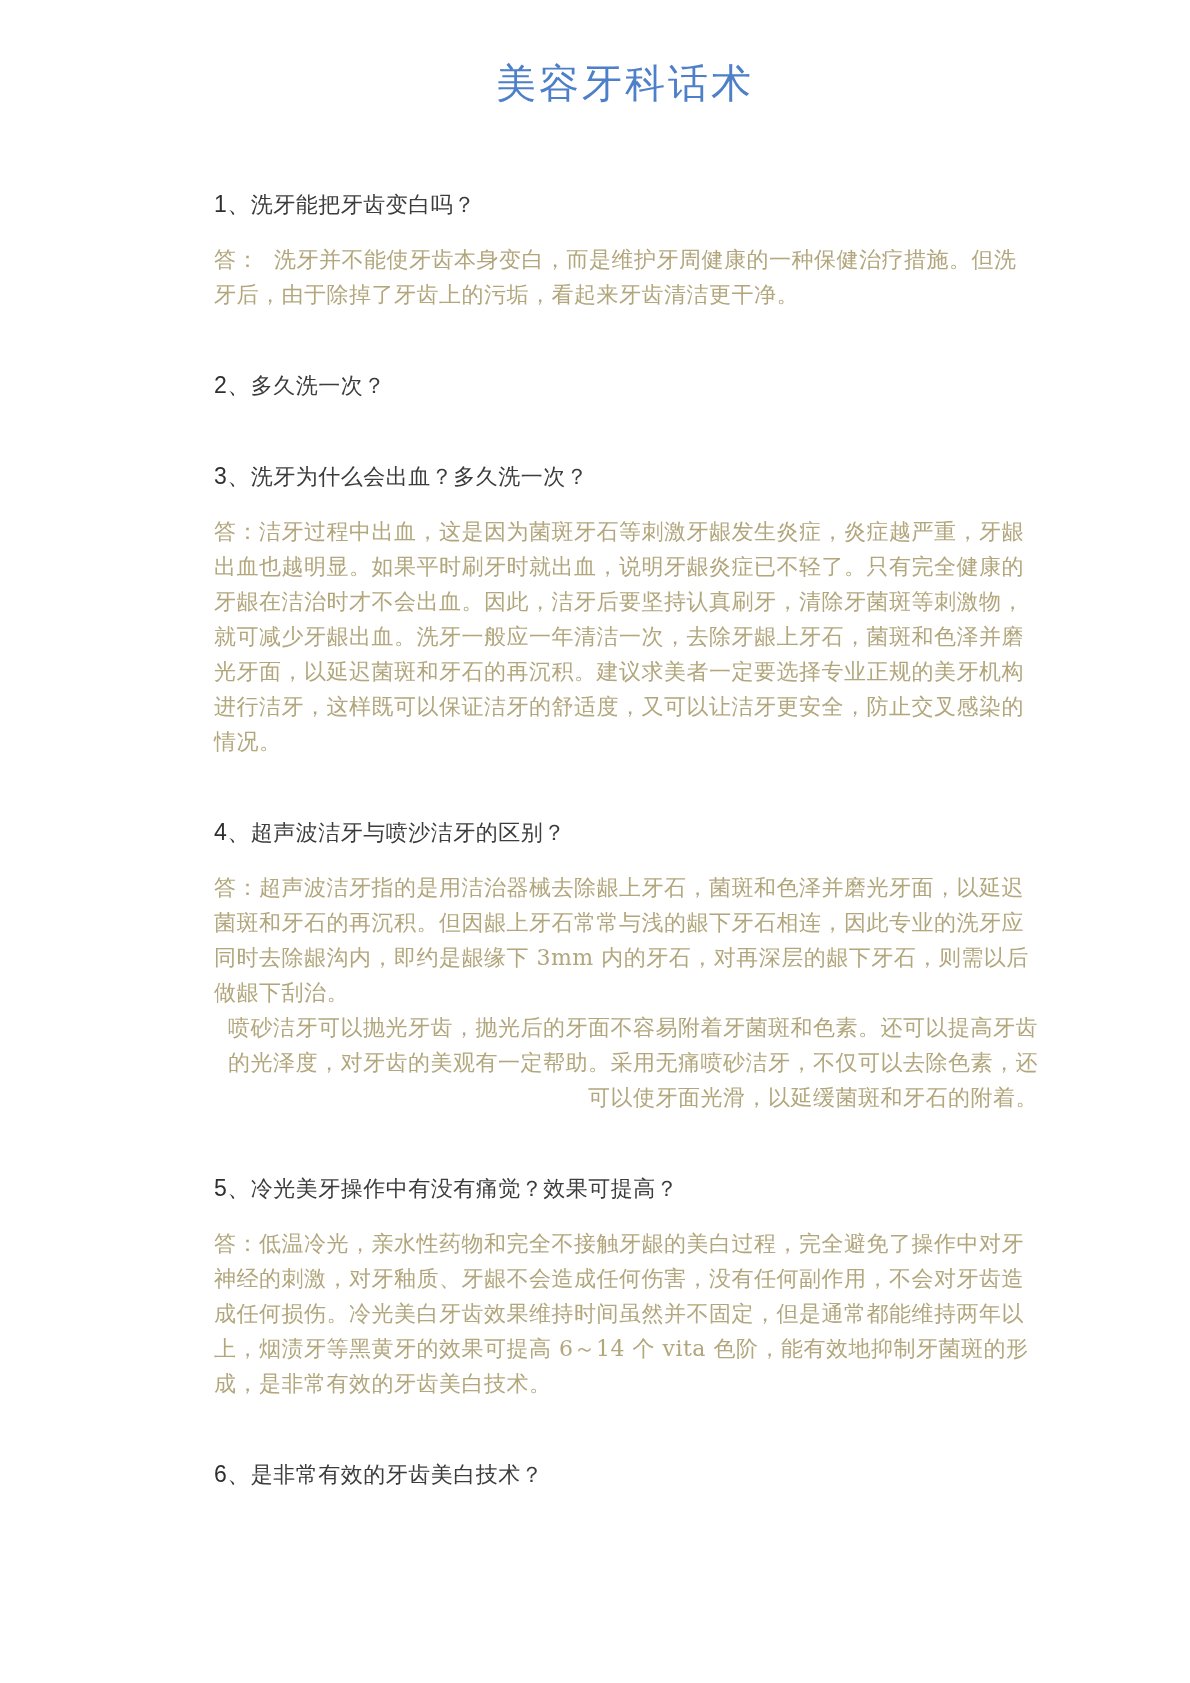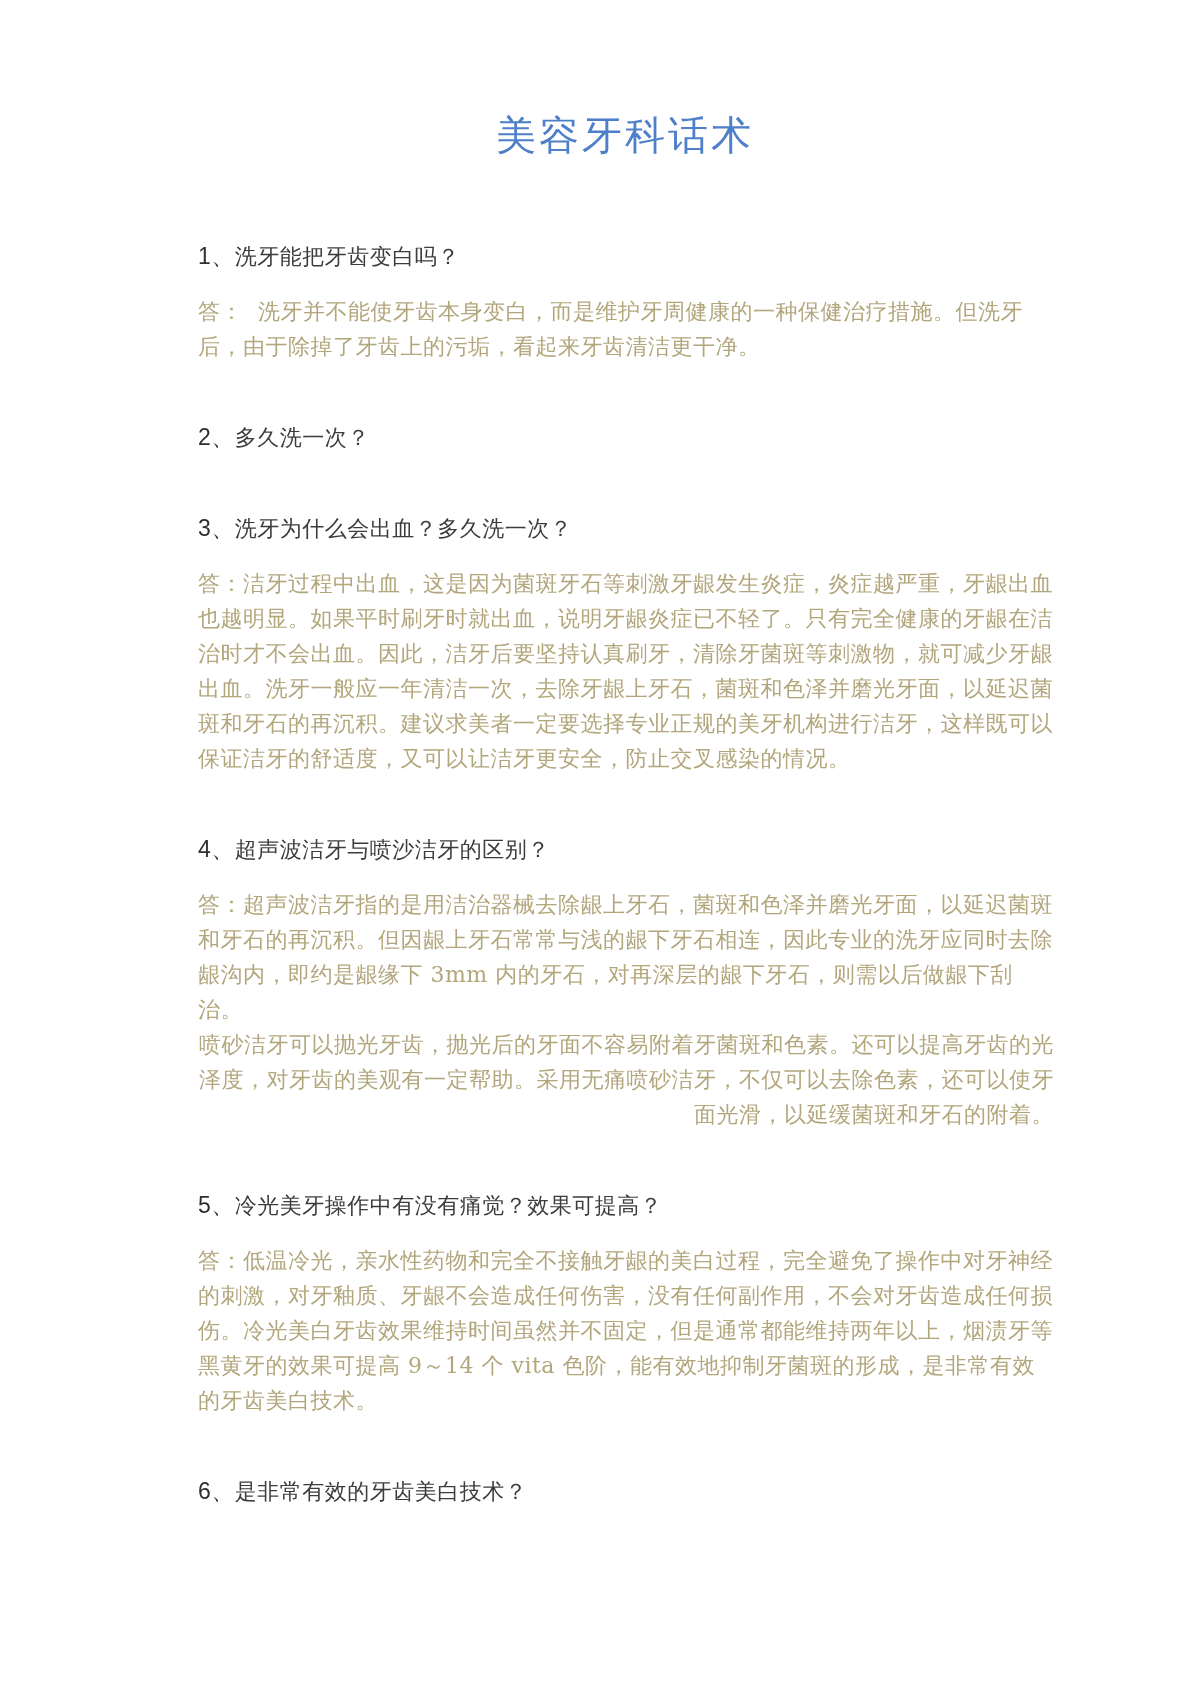--- a/index.html
+++ b/index.html
@@ -7,34 +7,34 @@
     padding: 0;
     background: #ffffff;
   }
   .page {
     position: relative;
     width: 1130px;
     min-height: 1683px;
     margin: 0 auto;
     background: #ffffff;
     box-sizing: border-box;
-    padding: 108px 106px 60px 168px;
+    padding: 56px 106px 60px 168px;
     font-family: "DejaVu Serif", "Liberation Serif", serif;
   }
   .doc-title {
     width: 854px;
     margin: 0 0 76px 0;
     text-align: center;
     font-size: 40px;
     font-weight: normal;
     letter-spacing: 3px;
     color: #4e7fc9;
     font-family: "DejaVu Serif", "Liberation Serif", serif;
   }
-  .qa-section { margin: 0; }
+  .qa-section { margin: 16px; }
   .q-heading {
     margin: 56px 0 0 0;
     font-size: 22px;
     line-height: 34px;
     color: #3c3c3c;
     letter-spacing: 0.5px;
   }
   .q-num {
     font-family: "Liberation Sans", "DejaVu Sans", sans-serif;
     font-size: 23px;
@@ -95,21 +95,21 @@
       <p>答：超声波洁牙指的是用洁治器械去除龈上牙石，菌斑和色泽并磨光牙面，以延迟菌斑和牙石的再沉积。但因龈上牙石常常与浅的龈下牙石相连，因此专业的洗牙应同时去除龈沟内，即约是龈缘下 3mm 内的牙石，对再深层的龈下牙石，则需以后做龈下刮治。</p>
       <p>喷砂洁牙可以抛光牙齿，抛光后的牙面不容易附着牙菌斑和色素。还可以提高牙齿的光泽度，对牙齿的美观有一定帮助。采用无痛喷砂洁牙，不仅可以去除色素，还可以使牙面光滑，以延缓菌斑和牙石的附着。</p>
     </div>
   </div>
 
   <div class="qa-section">
     <div class="q-heading">
       <span class="q-num">5、</span><span>冷光美牙操作中有没有痛觉？效果可提高？</span>
     </div>
     <div class="answer">
-      <p>答：低温冷光，亲水性药物和完全不接触牙龈的美白过程，完全避免了操作中对牙神经的刺激，对牙釉质、牙龈不会造成任何伤害，没有任何副作用，不会对牙齿造成任何损伤。冷光美白牙齿效果维持时间虽然并不固定，但是通常都能维持两年以上，烟渍牙等黑黄牙的效果可提高 9～14 个 vita 色阶，能有效地抑制牙菌斑的形成，是非常有效的牙齿美白技术。</p>
+      <p>答：低温冷光，亲水性药物和完全不接触牙龈的美白过程，完全避免了操作中对牙神经的刺激，对牙釉质、牙龈不会造成任何伤害，没有任何副作用，不会对牙齿造成任何损伤。冷光美白牙齿效果维持时间虽然并不固定，但是通常都能维持两年以上，烟渍牙等黑黄牙的效果可提高 6～14 个 vita 色阶，能有效地抑制牙菌斑的形成，是非常有效的牙齿美白技术。</p>
     </div>
   </div>
 
   <div class="qa-section">
     <div class="q-heading">
       <span class="q-num">6、</span><span>是非常有效的牙齿美白技术？</span>
     </div>
   </div>
 
 </div>

